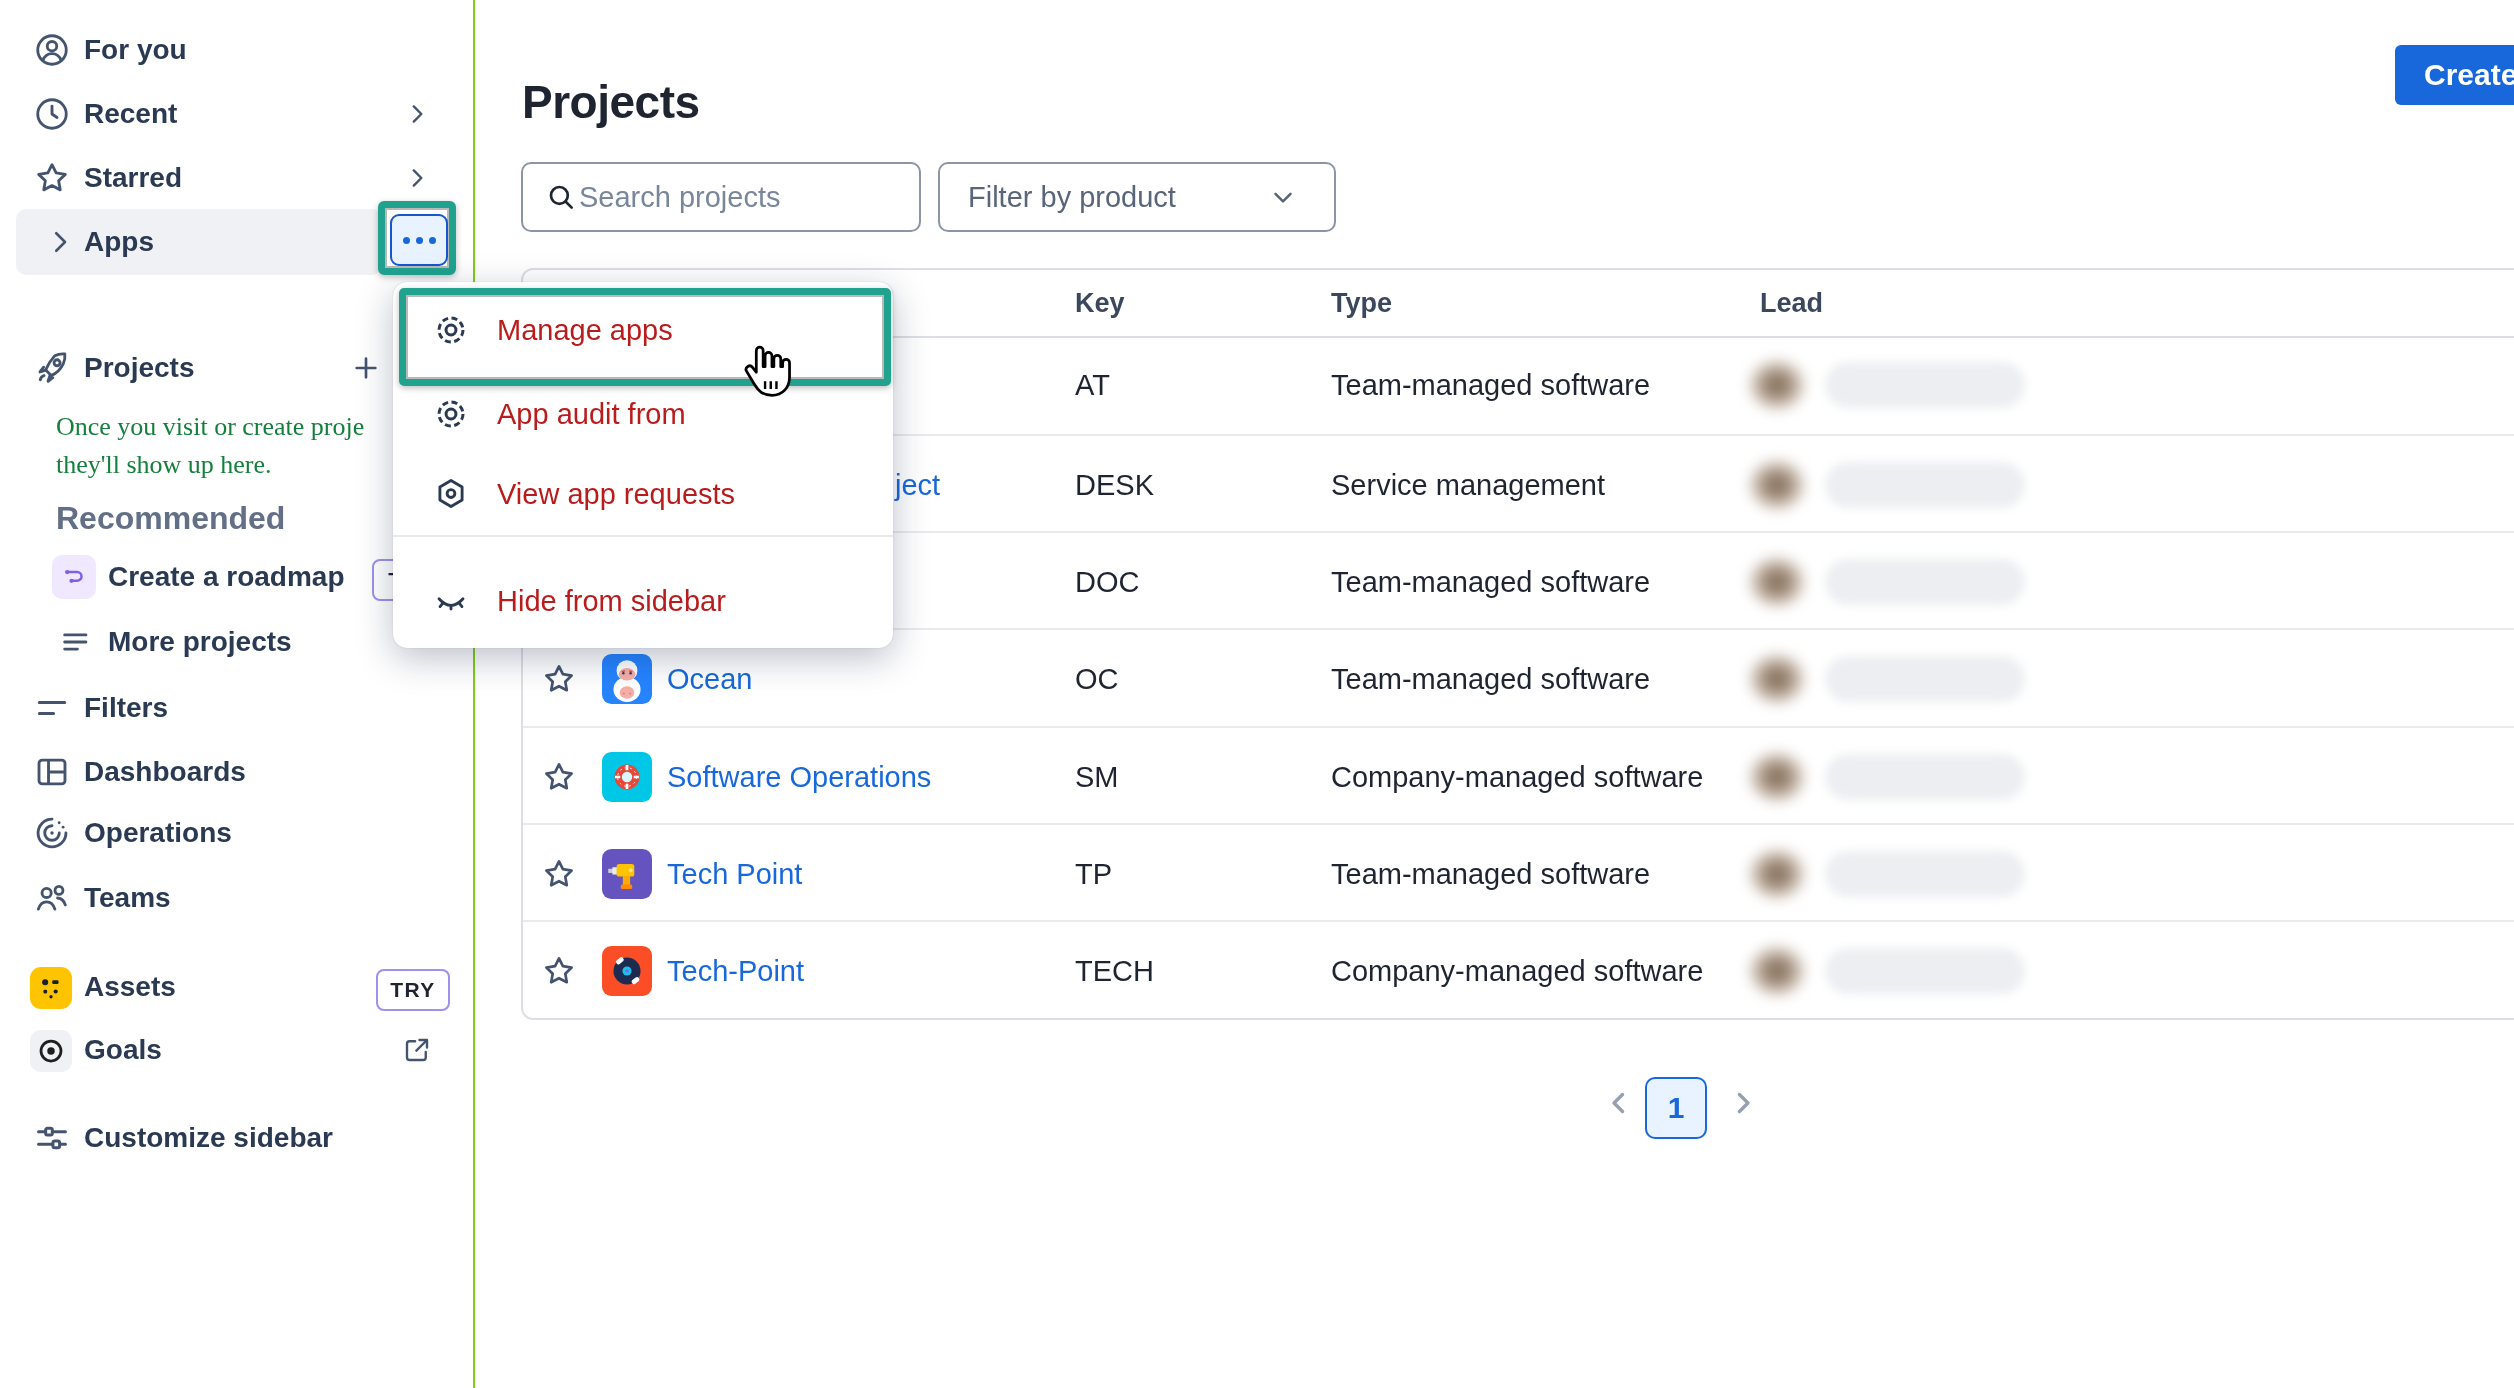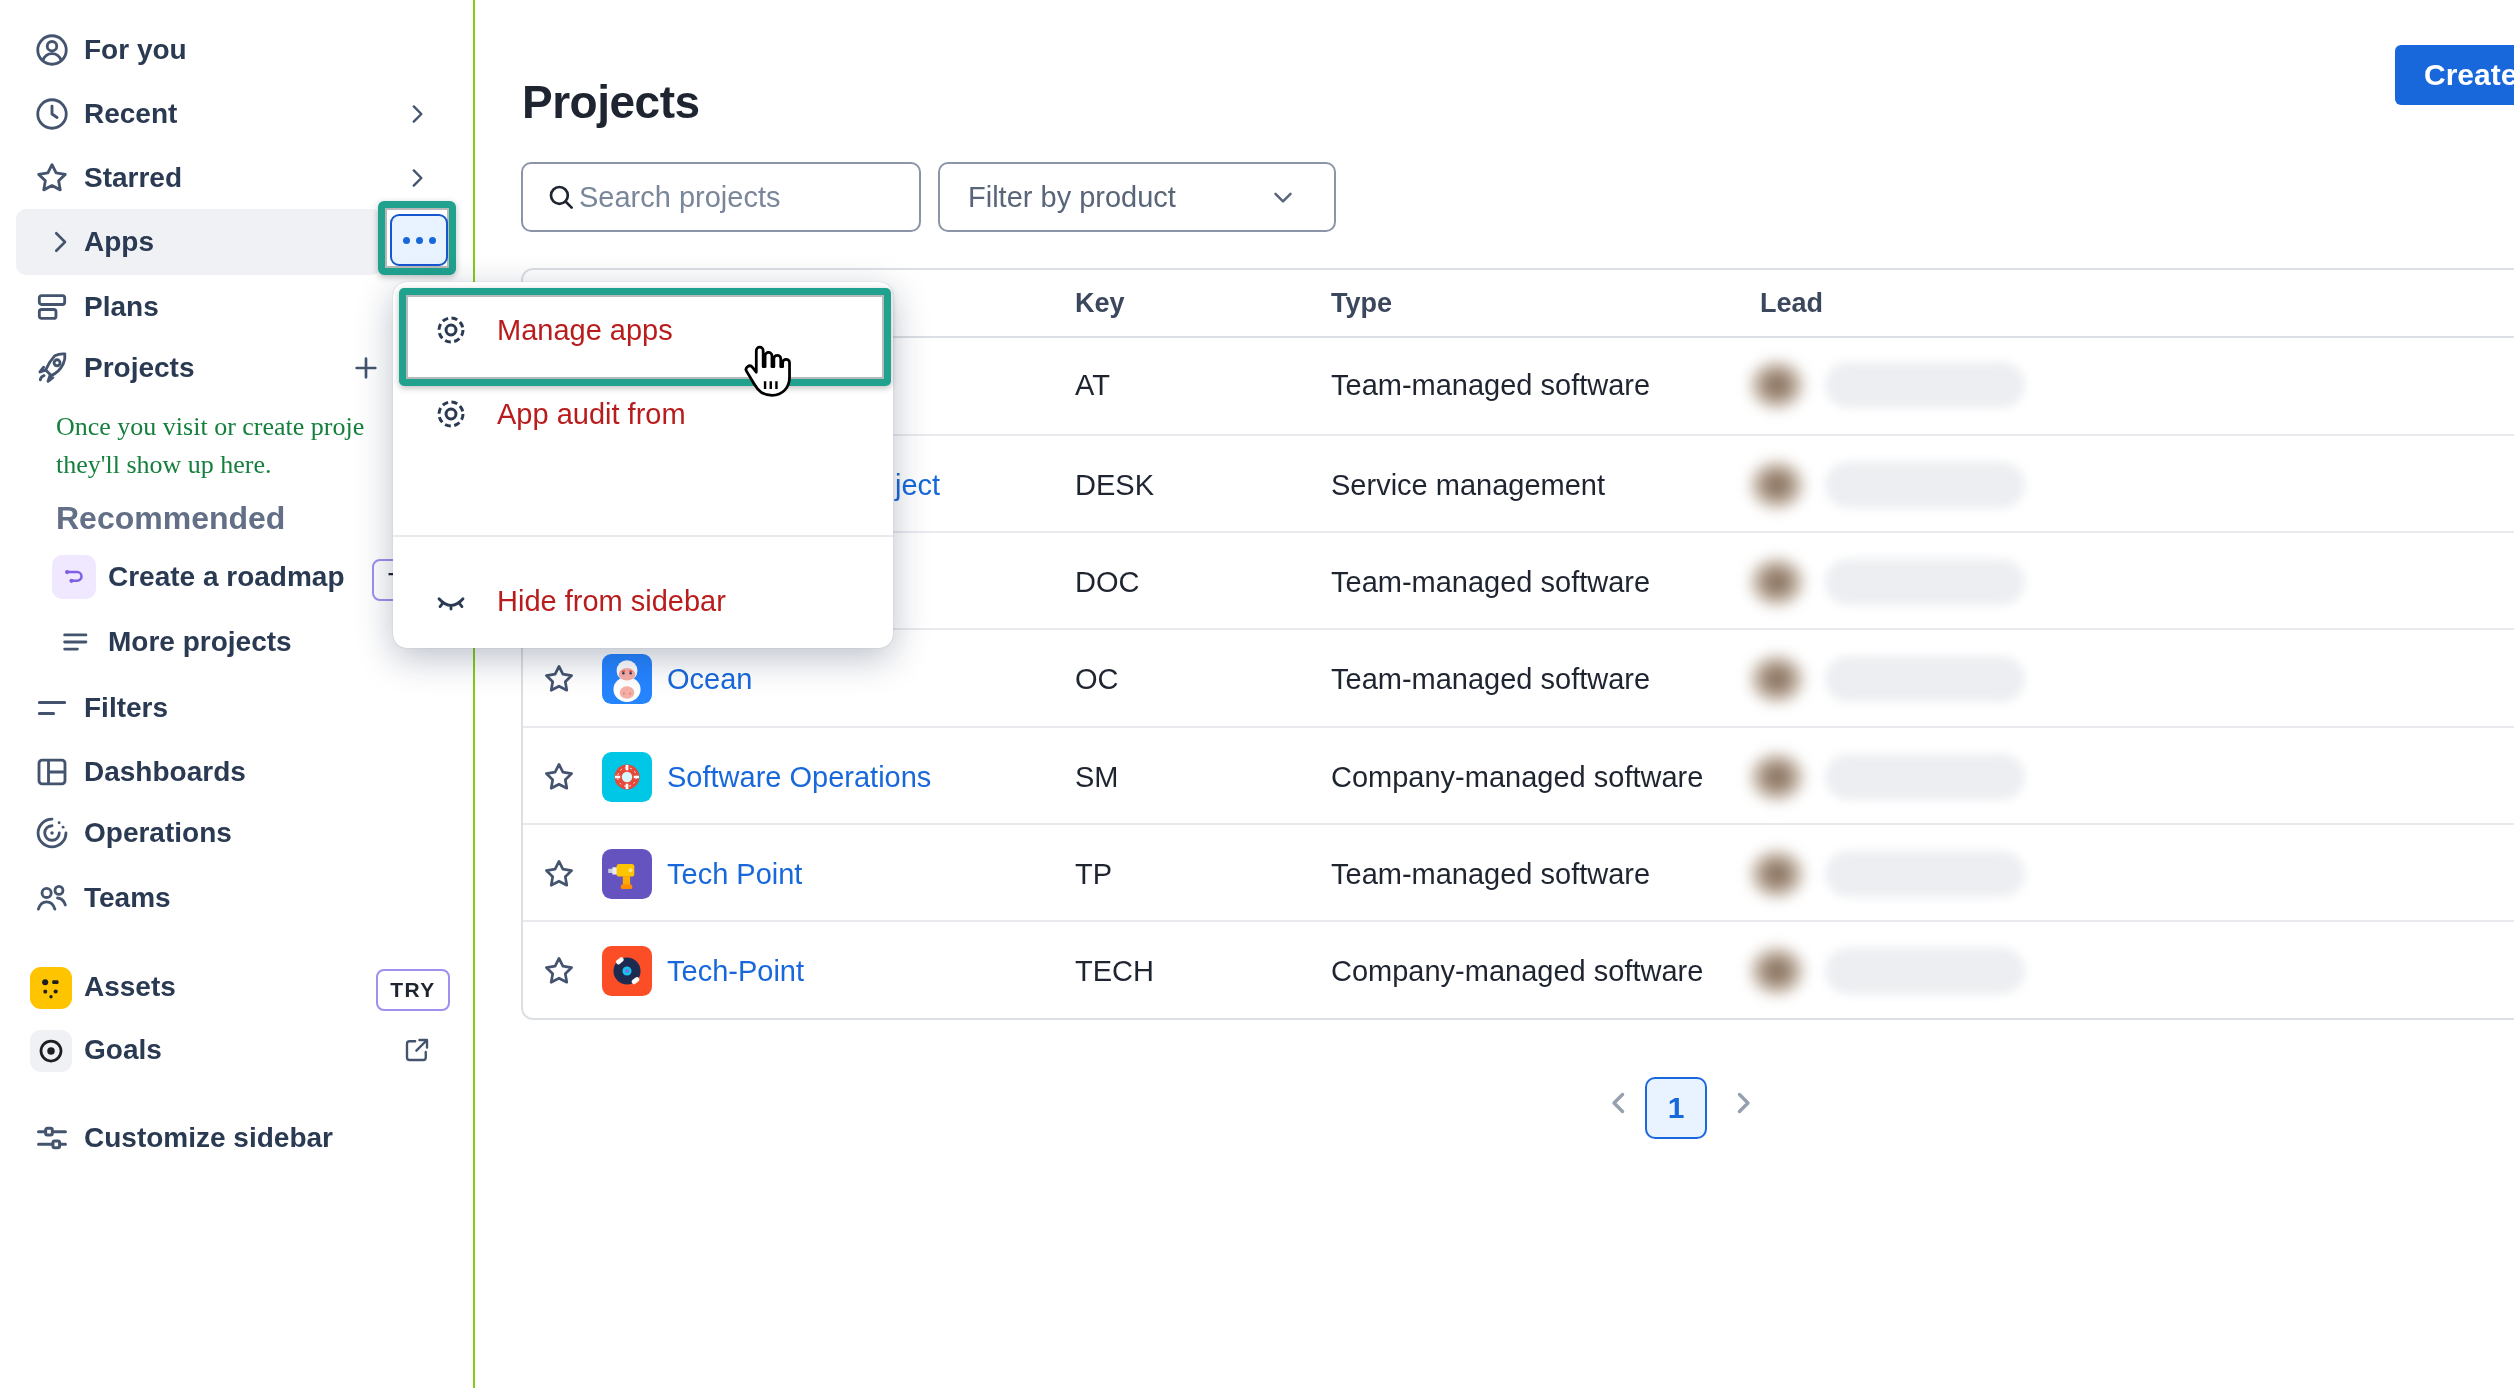--- a/index.html
+++ b/index.html
@@ -130,29 +130,20 @@
 
     <div class="side-item" style="top:210px">
       <span class="ico" style="left:40px">
         <svg width="30" height="30" viewBox="0 0 24 24" fill="none" stroke="currentColor" stroke-width="2.1" stroke-linecap="round" stroke-linejoin="round">
             <path d="M9 5l7 7-7 7"></path>
           </svg>
       </span>
       <span class="lbl">Apps</span>
     </div>
 
-    <div class="side-item" style="top:275px">
-      <span class="ico">
-        <svg width="38" height="38" viewBox="0 0 24 24" fill="none" stroke="currentColor" stroke-width="1.8" stroke-linecap="round" stroke-linejoin="round">
-            <rect x="4" y="4.8" width="16" height="5.6" rx="1.4"></rect>
-            <rect x="4" y="13.6" width="10.5" height="5.6" rx="1.4"></rect>
-          </svg>
-      </span>
-      <span class="lbl">Plans</span>
-    </div>
 
     <div class="side-item" style="top:336px">
       <span class="ico">
         <svg width="38" height="38" viewBox="0 0 24 24" fill="none" stroke="currentColor" stroke-width="1.8" stroke-linecap="round" stroke-linejoin="round">
             <path d="M13.8 4.2c2.8-1.4 6.3-1.1 6.3-1.1s.4 3.5-1 6.3c-1.5 3-4.4 6.1-7.6 7.4L8 13.3c1.3-3.2 3.5-6.6 5.8-9.1z"></path>
             <circle cx="15.2" cy="8.7" r="1.9"></circle>
             <path d="M8 13.3l-3.6 1.2 2.3-3M10.7 16.8l-1.2 3.6 3-2.3M4.6 19.5c.3-1.5 1-2.4 2.4-2.7"></path>
           </svg>
       </span>
       <span class="lbl">Projects</span>
@@ -469,20 +460,29 @@
     <div class="menu-item" style="top:104px">
       <span class="mico">
         <svg width="36" height="36" viewBox="0 0 24 24" fill="none" stroke="currentColor" stroke-width="2">
             <circle cx="12" cy="12" r="8" stroke-dasharray="4 2.3"></circle>
             <circle cx="12" cy="12" r="3.3"></circle>
           </svg>
       </span>
       <span class="mlbl">App audit from</span>
     </div>
 
+    <div class="menu-item" style="top:184px">
+      <span class="mico">
+        <svg width="36" height="36" viewBox="0 0 24 24" fill="none" stroke="currentColor" stroke-width="1.9" stroke-linejoin="round">
+            <path d="M12 3l7.4 4.3v8.7L12 20.3 4.6 16V7.3z"></path>
+            <circle cx="12" cy="11.7" r="2.6"></circle>
+          </svg>
+      </span>
+      <span class="mlbl">View app requests</span>
+    </div>
 
     <div class="menu-div"></div>
 
     <div class="menu-item" style="top:291px">
       <span class="mico">
         <svg width="36" height="36" viewBox="0 0 24 24" fill="none" stroke="currentColor" stroke-width="1.9" stroke-linecap="round">
             <path d="M4 10.5c2.6 3 5.3 4.4 8 4.4s5.4-1.4 8-4.4"></path>
             <path d="M6.3 13.8l-1.6 1.9M12 14.9v2.4M17.7 13.8l1.6 1.9"></path>
           </svg>
       </span>

